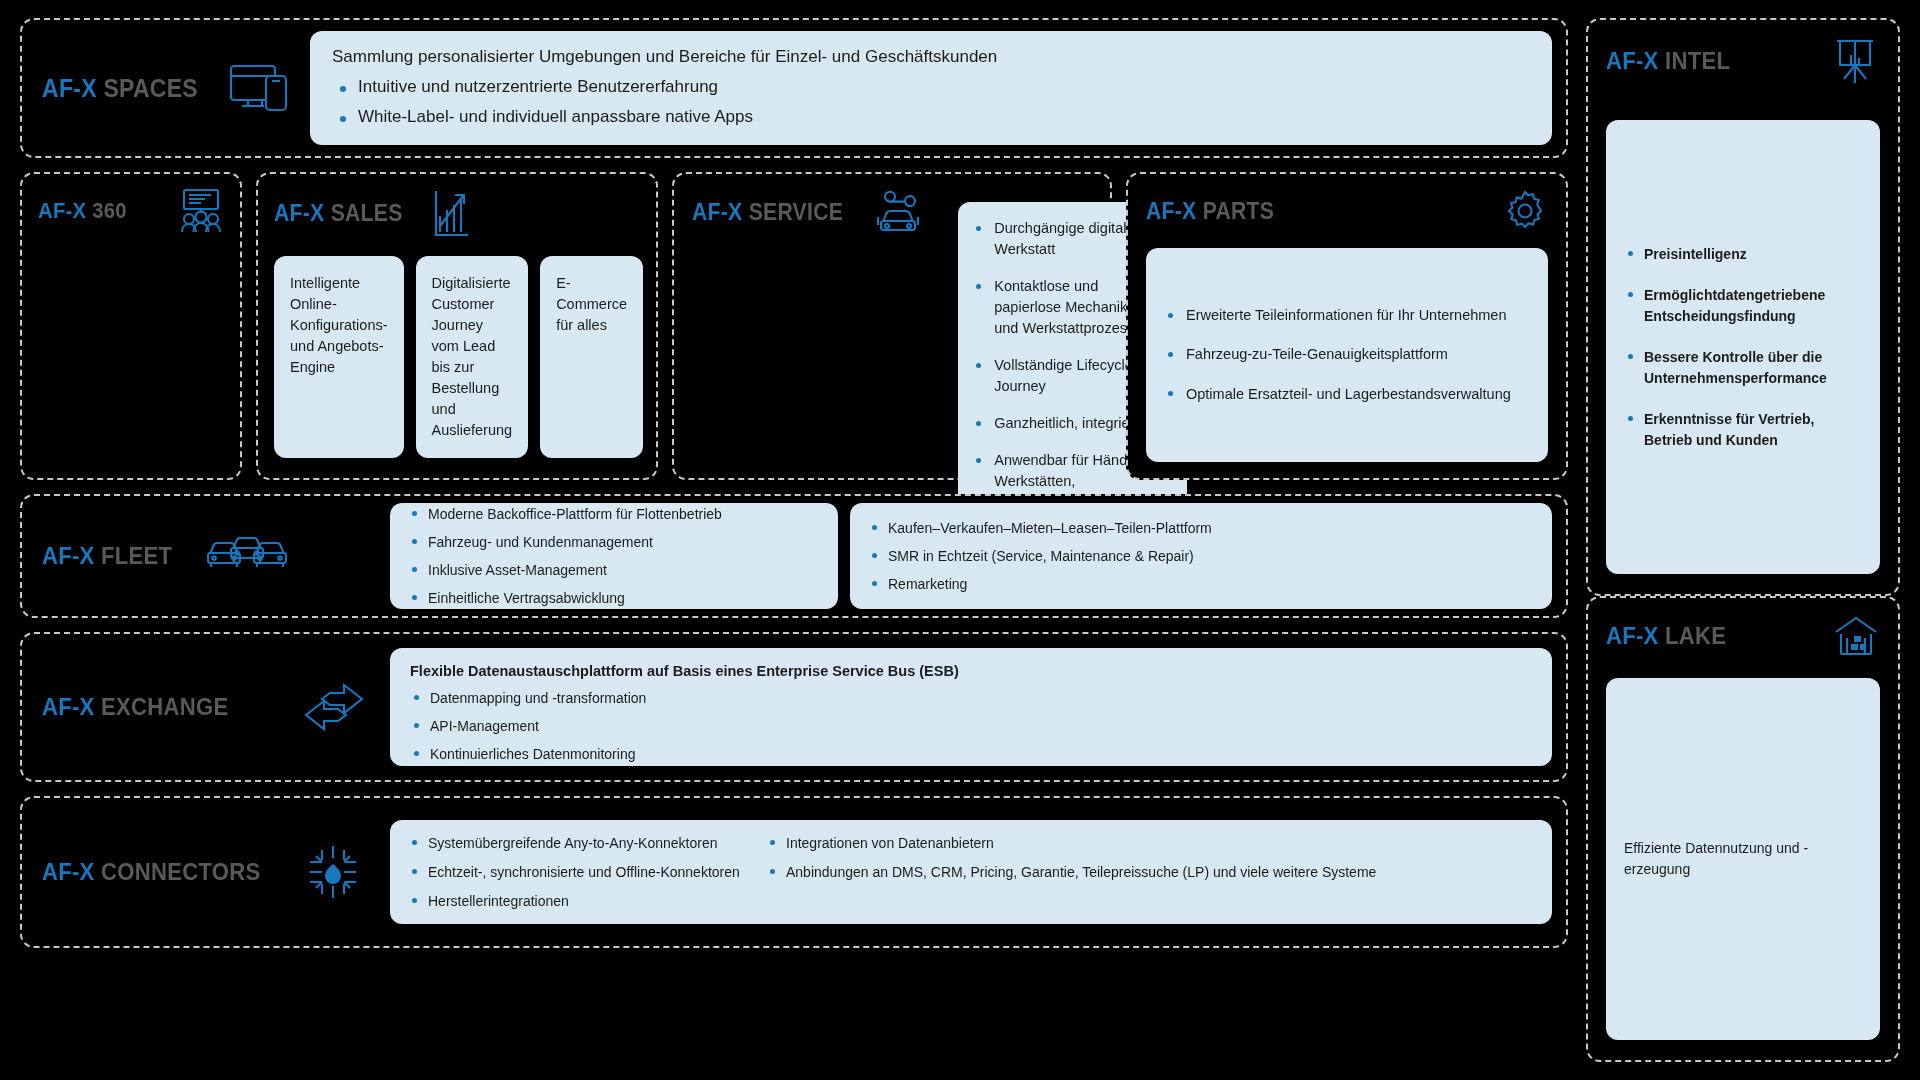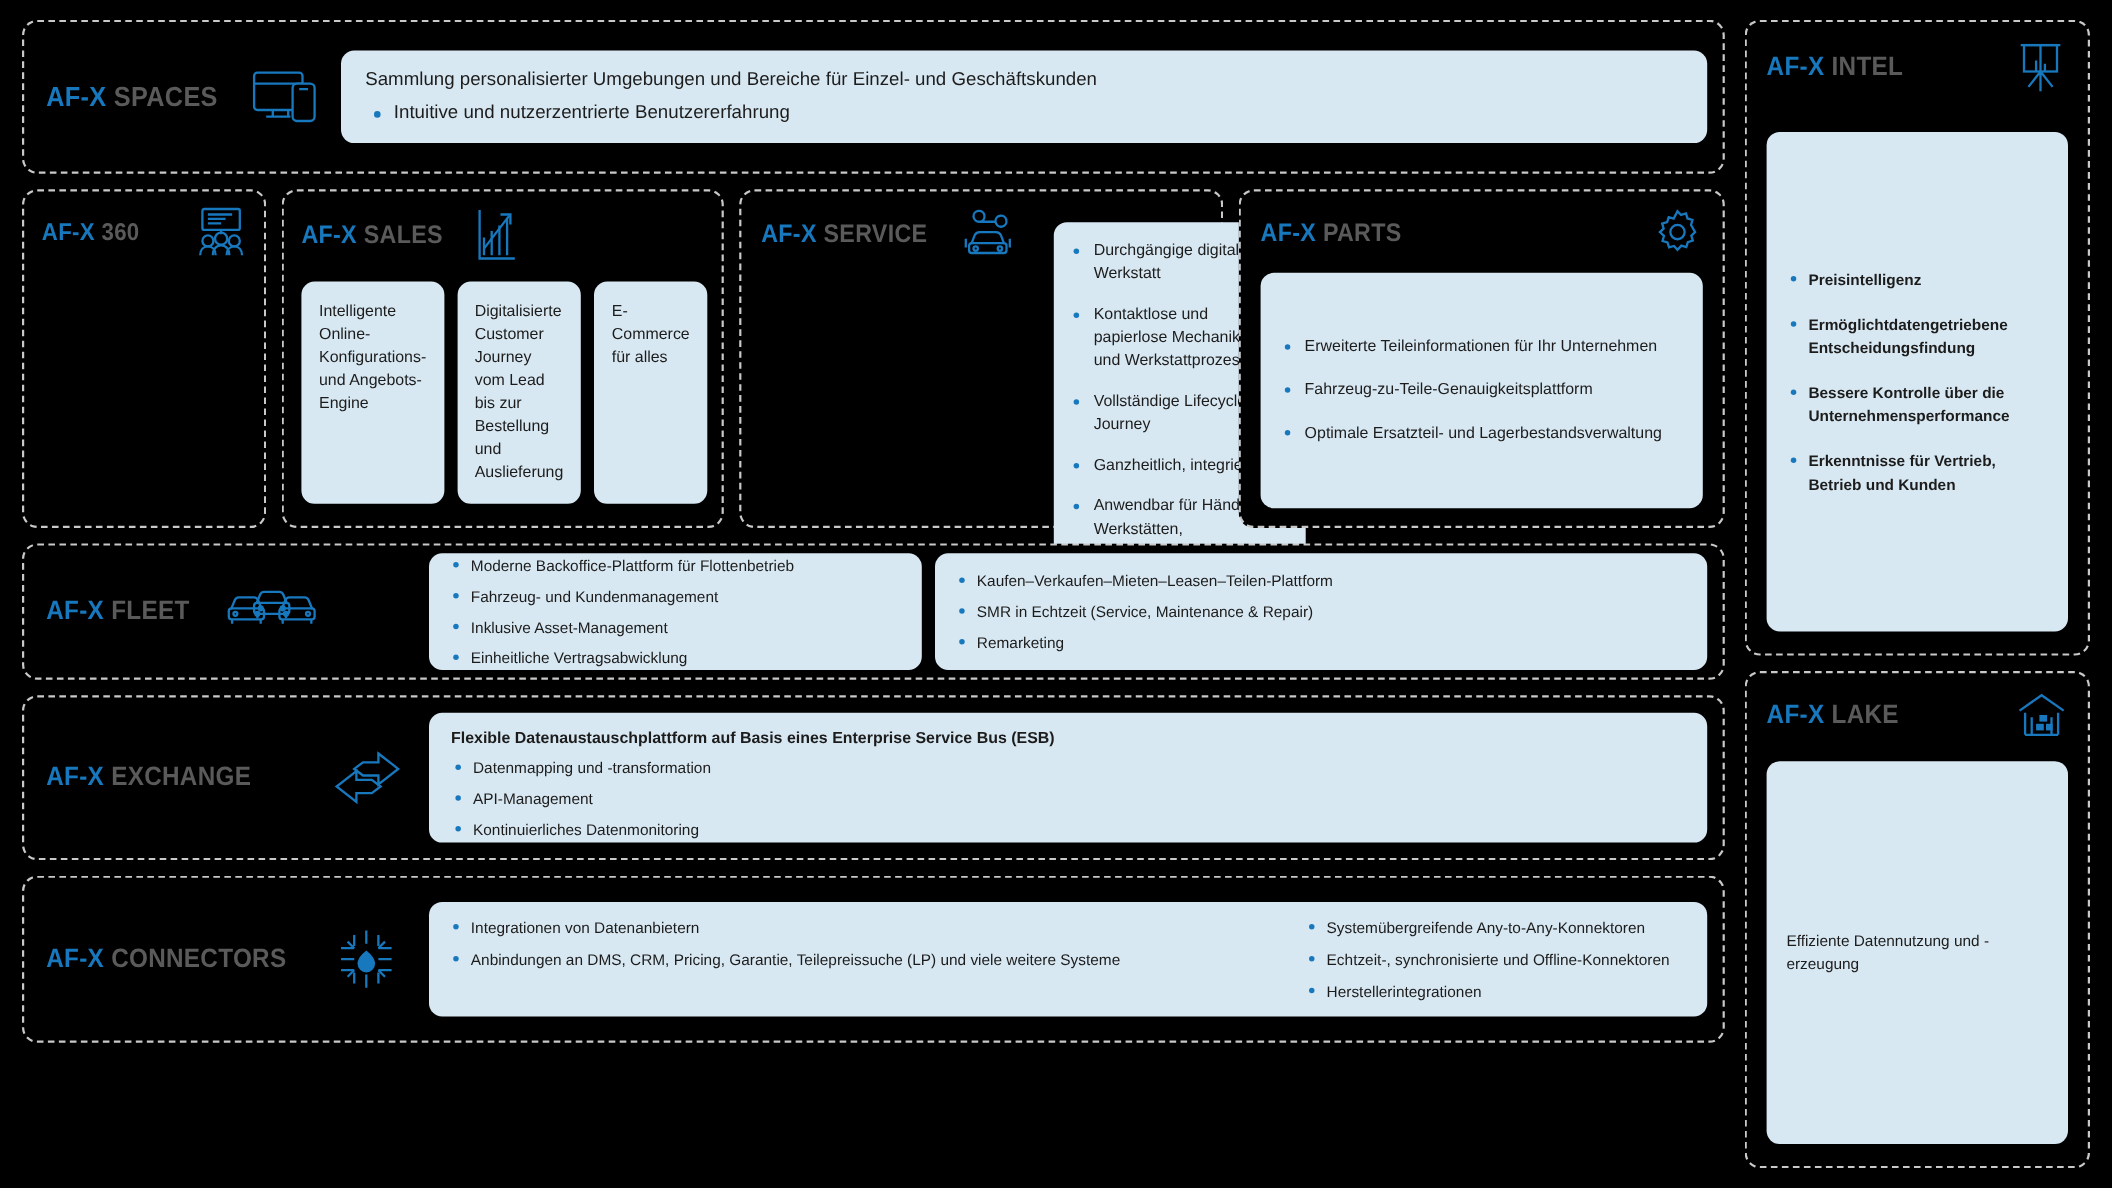--- a/index.html
+++ b/index.html
@@ -11,21 +11,21 @@
   }
   .page {
     position: relative;
     width: 1920px; height: 1080px;
     background: #000000;
     padding: 18px 20px;
     display: flex;
     gap: 18px;
   }
   .col-left { width: 1548px; display: flex; flex-direction: column; gap: 14px; }
-  .col-right { width: 314px; display: flex; flex-direction: column; gap: 14px; }
+  .col-right { width: 314px; display: flex; flex-direction: column; }
 
   
   .module {
     border: 2px dashed #c9c9c9;
     border-radius: 14px;
     background: #000;
     position: relative;
     display: flex;
     align-items: center;
   }
@@ -167,20 +167,21 @@
               <path d="M20 38v6M34 38v6"></path>
               <rect x="38" y="14" width="20" height="34" rx="4" fill="#000"></rect>
               <path d="M44 19h8"></path>
             </svg>
         </span>
       </div>
       <div class="card">
         <div class="lead">Sammlung personalisierter Umgebungen und Bereiche für Einzel- und Geschäftskunden</div>
         <ul class="bullets">
           <li>Intuitive und nutzerzentrierte Benutzererfahrung</li>
+          <li>White-Label- und individuell anpassbare native Apps</li>
         </ul>
       </div>
     </div>
 
     <div class="row2">
 
       <div class="module" id="m360">
         <div class="mod-title">
           <div class="label"><span class="pre">AF-X</span> <span class="post">360</span></div>
           <span class="icon">
@@ -332,28 +333,28 @@
         <span class="icon">
           <svg width="62" height="60" viewBox="0 0 62 60">
               <path d="M31 22c-5 4-8 8-8 12a8 8 0 0 0 16 0c0-4-3-8-8-12z" fill="#1878be" stroke="none"></path>
               <path d="M31 4v12M20 8v10M42 8v10M31 44v12M20 42v10M42 42v10"></path>
               <path d="M8 20h12M8 30h12M8 40h12M42 20h12M42 30h12M42 40h12"></path>
               <path d="M14 14l6 6M48 14l-6 6M14 46l6-6M48 46l-6-6"></path>
             </svg>
         </span>
       </div>
       <div class="card">
-        <ul class="bullets colB">
-          <li>Integrationen von Datenanbietern</li>
-          <li>Anbindungen an DMS, CRM, Pricing, Garantie, Teilepreissuche (LP) und viele weitere Systeme</li>
-        </ul>
         <ul class="bullets colA">
           <li>Systemübergreifende Any-to-Any-Konnektoren</li>
           <li>Echtzeit-, synchronisierte und Offline-Konnektoren</li>
           <li>Herstellerintegrationen</li>
+        </ul>
+        <ul class="bullets colB">
+          <li>Integrationen von Datenanbietern</li>
+          <li>Anbindungen an DMS, CRM, Pricing, Garantie, Teilepreissuche (LP) und viele weitere Systeme</li>
         </ul>
       </div>
     </div>
 
   </div>
 
   <div class="col-right">
 
     <div class="module" id="intel">
       <div class="mod-title">

